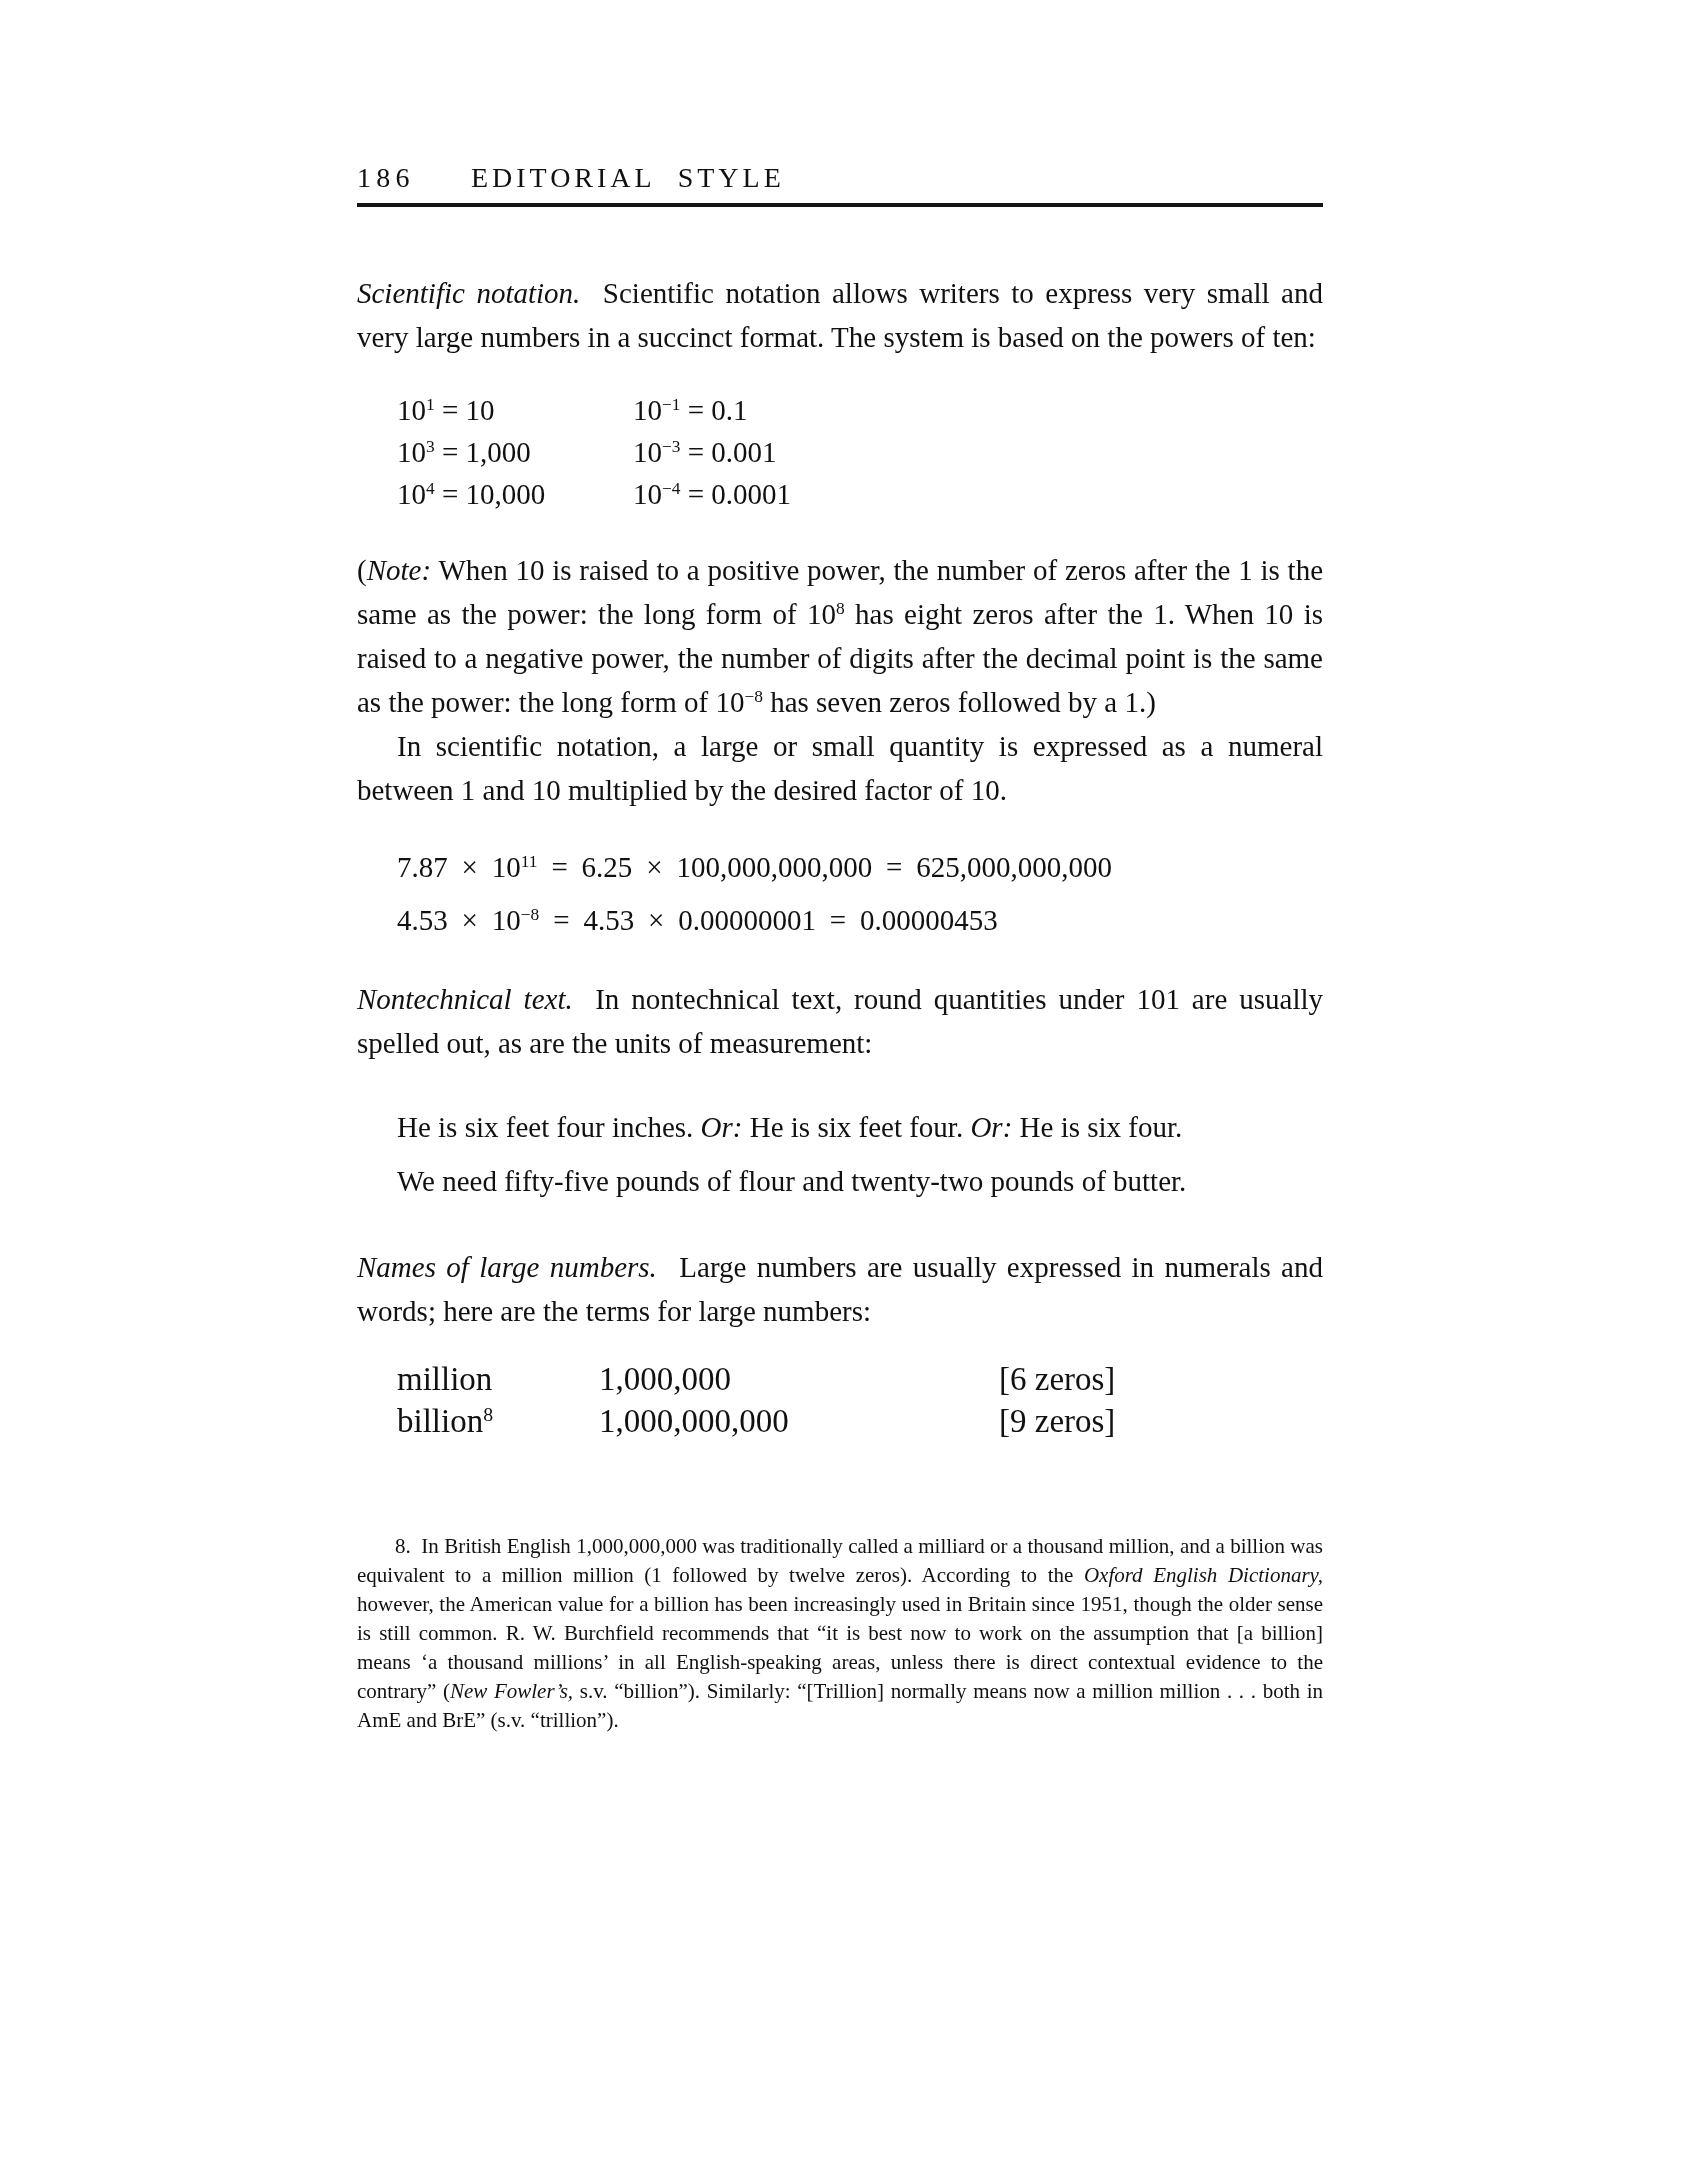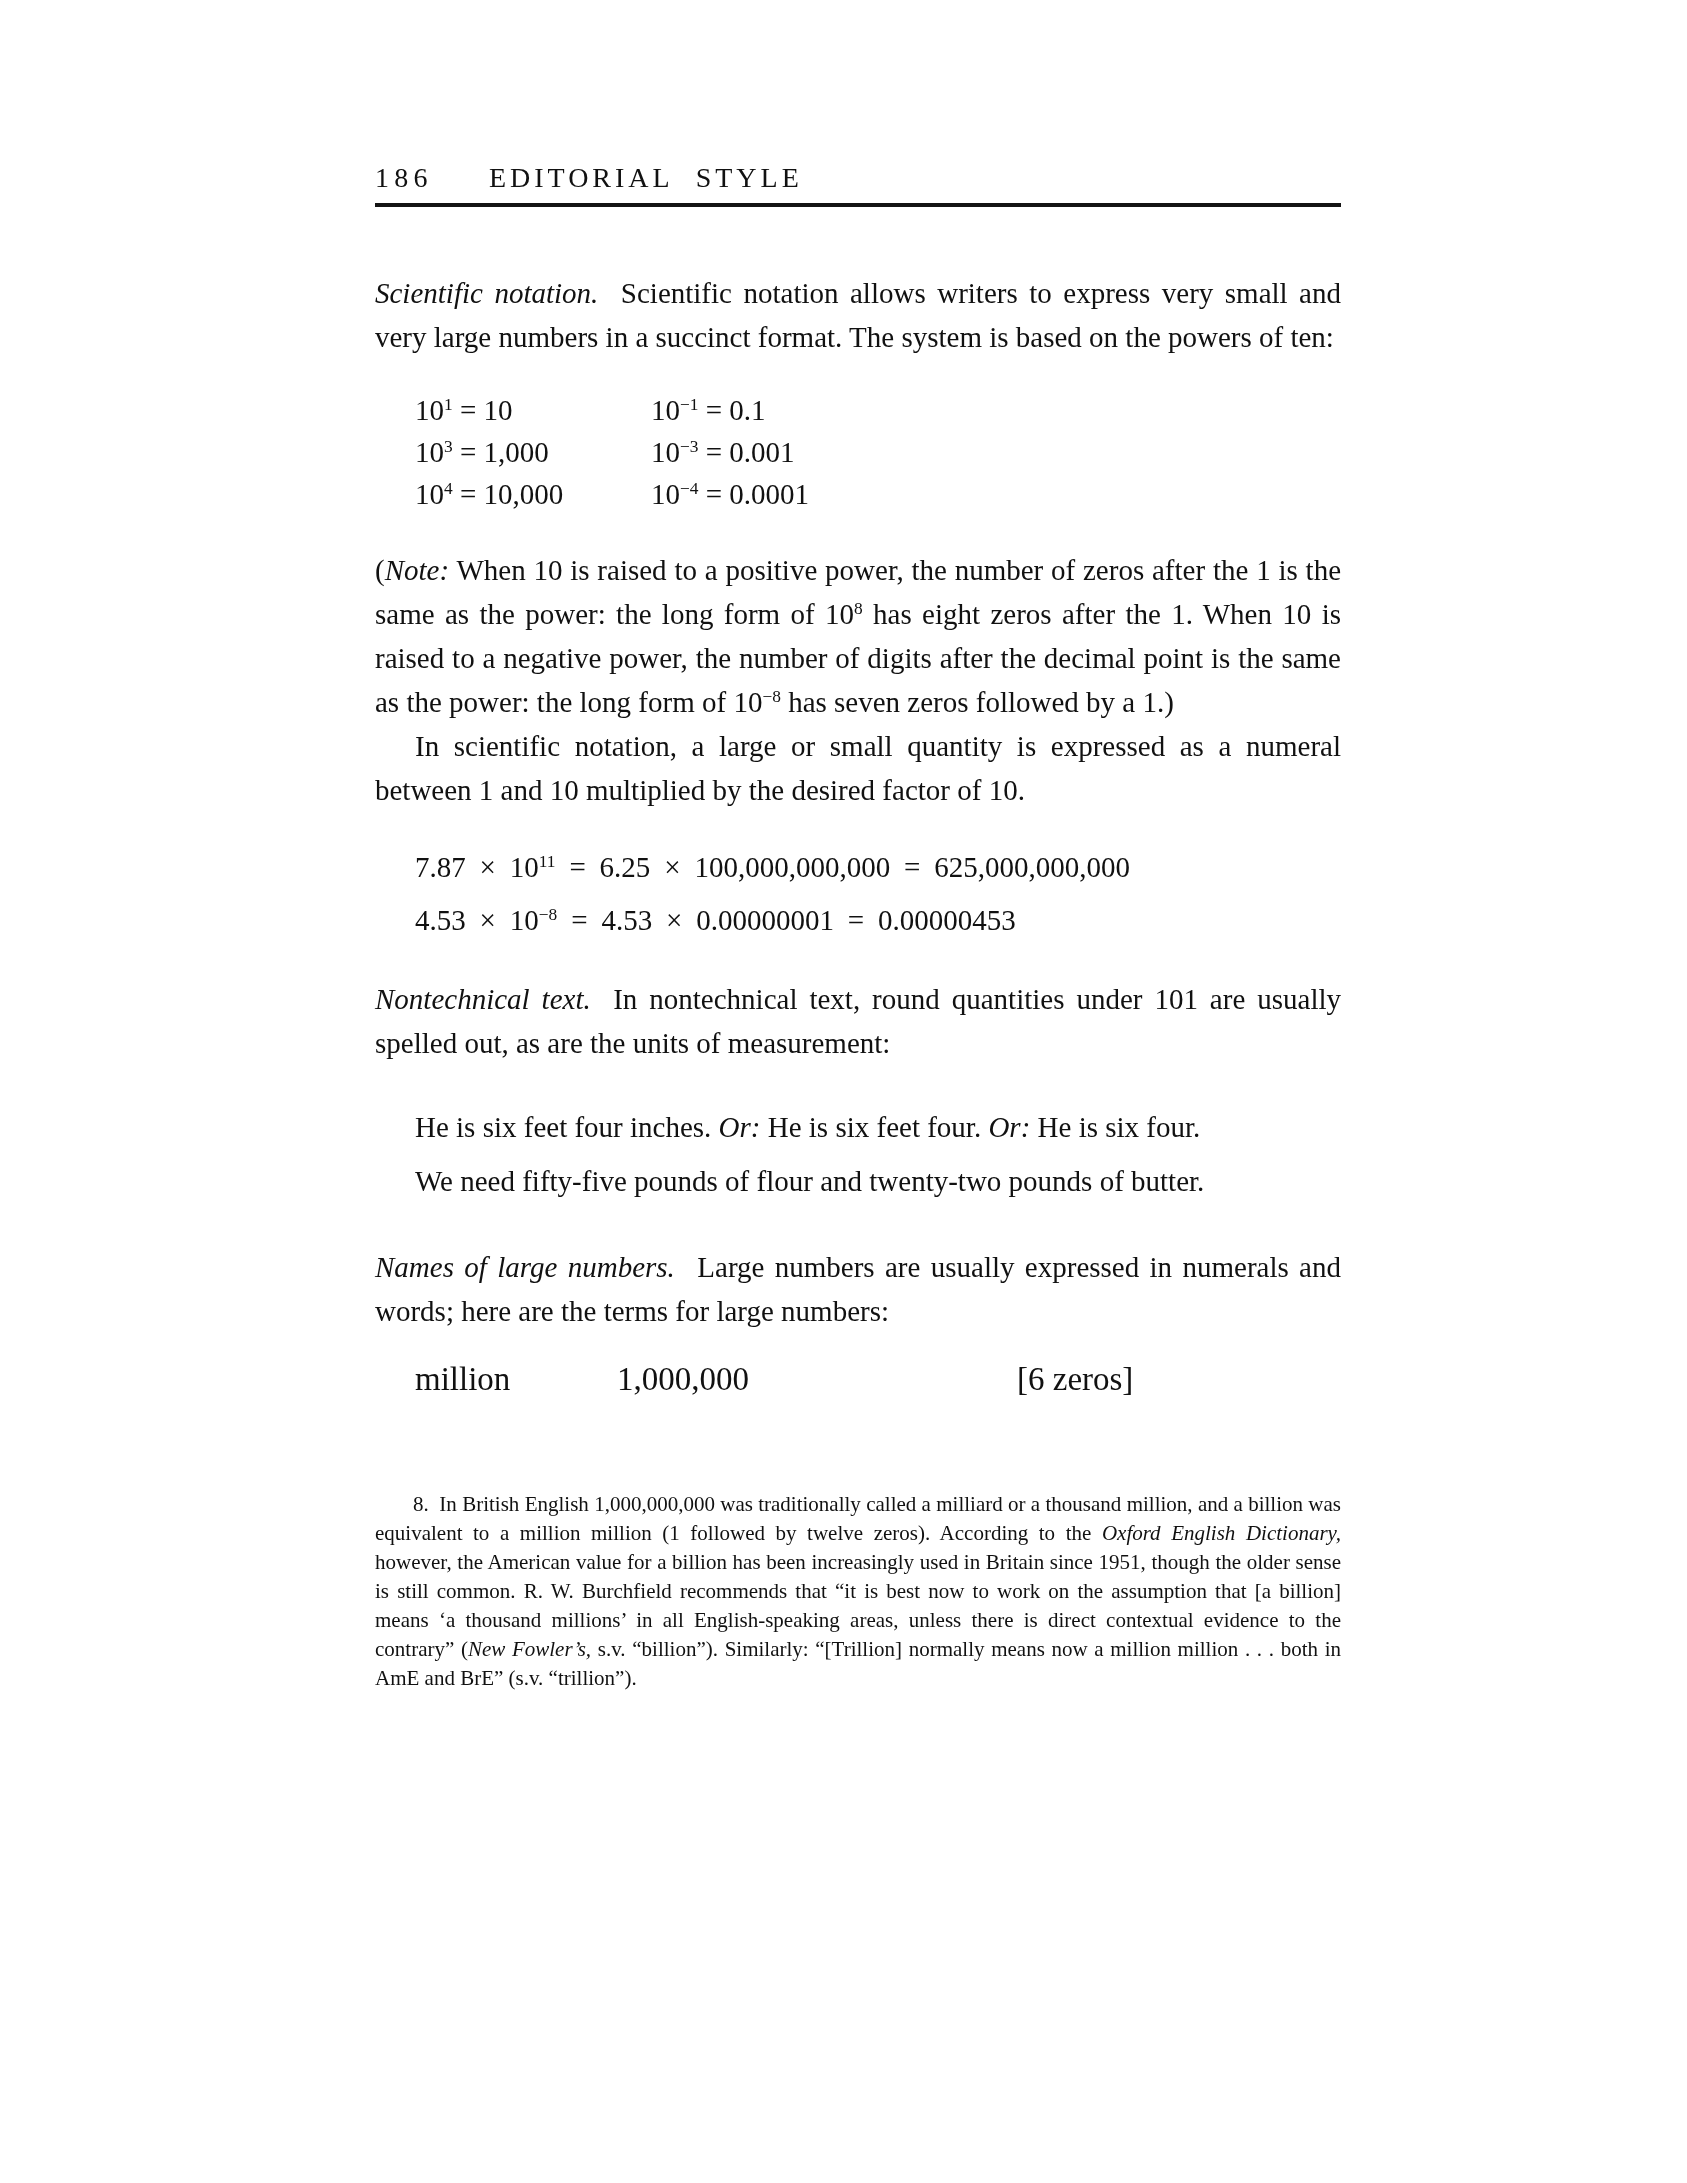--- a/index.html
+++ b/index.html
@@ -11,21 +11,21 @@
     position: relative;
     width: 1687px;
     height: 2183px;
     background: #ffffff;
     font-family: "Liberation Serif", "DejaVu Serif", serif;
     color: #111111;
     overflow: hidden;
   }
   .content {
     position: absolute;
-    left: 375px;
+    left: 357px;
     top: 0;
     width: 966px;
   }
 
   
   .runhead {
     display: flex;
     align-items: baseline;
     margin-top: 161px;
     font-size: 28px;
@@ -138,19 +138,20 @@
     <div class="para" id="para-nontech"><span class="it">Nontechnical text.</span><span>In nontechnical text, round quantities under 101 are usually spelled out, as are the units of measurement:</span></div>
 
     <div class="sentence" id="ex-height"><span>He is six feet four inches. </span><span class="it">Or:</span><span> He is six feet four. </span><span class="it">Or:</span><span> He is six four.</span></div>
 
     <div class="sentence" id="ex-flour"><span>We need fifty-five pounds of flour and twenty-two pounds of butter.</span></div>
 
     <div class="para" id="para-names"><span class="it">Names of large numbers.</span><span>Large numbers are usually expressed in numerals and words; here are the terms for large numbers:</span></div>
 
     <div class="numtable">
         <div><span class="ncol-term"><span>million</span></span><span class="ncol-num">1,000,000</span><span class="ncol-zeros">[6 zeros]</span></div>
+        <div><span class="ncol-term"><span>billion</span><sup>8</sup></span><span class="ncol-num">1,000,000,000</span><span class="ncol-zeros">[9 zeros]</span></div>
       </div>
 
     <div class="footnote"><span>8.</span><span>In British English 1,000,000,000 was traditionally called a milliard or a thousand million, and a billion was equivalent to a million million (1 followed by twelve zeros). According to the </span><span class="it">Oxford English Dictionary,</span><span> however, the American value for a billion has been increasingly used in Britain since 1951, though the older sense is still common. R. W. Burchfield recommends that “it is best now to work on the assumption that [a billion] means ‘a thousand millions’ in all English-speaking areas, unless there is direct contextual evidence to the contrary” (</span><span class="it">New Fowler’s,</span><span> s.v. “billion”). Similarly: “[Trillion] normally means now a million million . . . both in AmE and BrE” (s.v. “trillion”).</span></div>
 
   </div>
 </div>
 
 
 </body></html>

